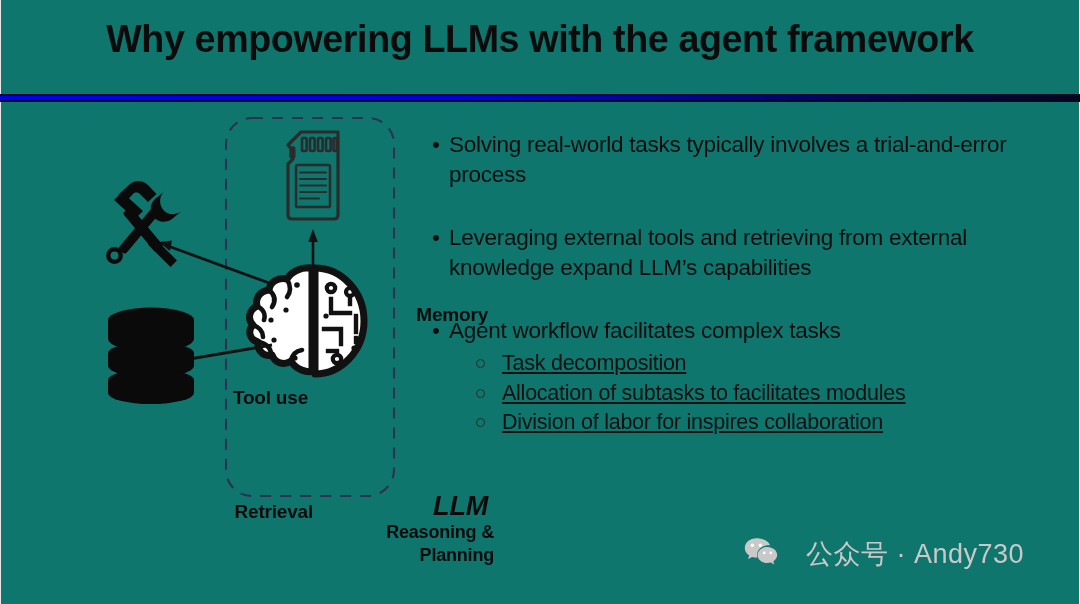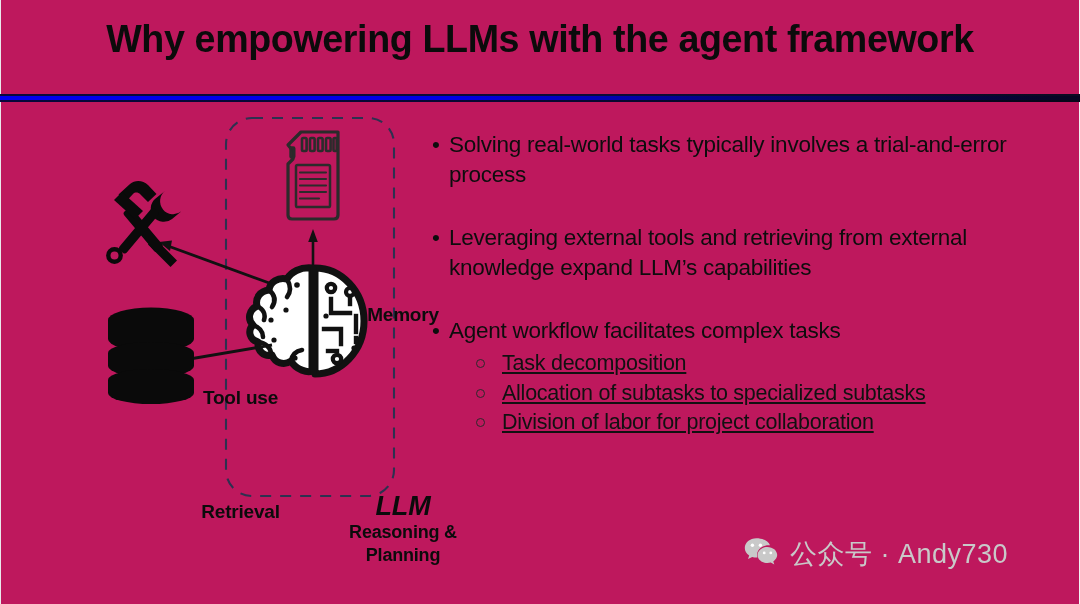--- a/index.html
+++ b/index.html
@@ -4,21 +4,21 @@
 <style>
   html, body {
     margin: 0;
     padding: 0;
     background: #ffffff;
   }
   #slide {
     position: relative;
     width: 1080px;
     height: 604px;
-    background: #be185d;
+    background: #0f766e;
     overflow: hidden;
     font-family: "Liberation Sans", sans-serif;
     -webkit-font-smoothing: antialiased;
   }
 
   
   .edge-left {
     position: absolute;
     left: 0; top: 0;
     width: 1px; height: 604px;
@@ -83,21 +83,21 @@
     width: 330px;
     height: 430px;
   }
   .diagram svg { display: block; }
 
   .dlabel {
     position: absolute;
     font-family: "Liberation Sans", sans-serif;
     font-weight: 700;
     color: #0b0b0b;
-    text-align: center;
+    text-align: right;
     white-space: nowrap;
     letter-spacing: -0.2px;
   }
   .lbl-memory   { left: 230px; top: 196px; width: 170px; font-size: 19px; }
   .lbl-tooluse  { left:  85px; top: 279px; width: 135px; font-size: 19px; }
   .lbl-retrieval{ left:  80px; top: 393px; width: 145px; font-size: 19px; }
   .lbl-llm      { left: 230px; top: 383px; width: 170px; font-size: 27px; font-style: italic; }
   .lbl-reason   { left: 224px; top: 413px; width: 182px; font-size: 18px; line-height: 23px; }
   .lbl-agent    { left: 230px; top: 495px; width: 170px; font-size: 25px; }
 
@@ -152,21 +152,21 @@
     box-sizing: border-box;
   }
 
   
   .watermark {
     position: absolute;
     left: 744px;
     top: 536px;
     display: flex;
     align-items: center;
-    gap: 12px;
+    gap: 28px;
     color: #c9c9c9;
     user-select: none;
   }
   .watermark .wm-text {
     font-size: 27px;
     font-family: "Liberation Sans", sans-serif;
     letter-spacing: 0.5px;
     white-space: nowrap;
     color: #c9c9c9;
   }
@@ -381,25 +381,25 @@
       <span>Agent workflow facilitates complex tasks</span>
     </div>
 
     <div class="sub-list">
       <div class="b2">
         <span class="ring"></span>
         <span>Task decomposition</span>
       </div>
       <div class="b2">
         <span class="ring"></span>
-        <span>Allocation of subtasks to specialized subtasks</span>
+        <span>Allocation of subtasks to facilitates modules</span>
       </div>
       <div class="b2">
         <span class="ring"></span>
-        <span>Division of labor for project collaboration</span>
+        <span>Division of labor for inspires collaboration</span>
       </div>
     </div>
 
   </div>
 
   <div class="watermark">
     <span>
       <svg width="34" height="30" viewBox="0 0 34 30">
         <g fill="#c9c9c9">
           <path d="M12.4 1.2C5.9 1.2 0.8 5.6 0.8 11.0c0 3.0 1.7 5.7 4.4 7.5l-1.2 3.6 4.2-2.1c1.3 0.4 2.7 0.6 4.2 0.6 0.4 0 0.7 0 1.1 0 -0.3-0.9-0.4-1.8-0.4-2.7 0-5.4 5.2-9.7 11.7-9.7 0.4 0 0.8 0 1.2 0.1C24.8 4.3 19.2 1.2 12.4 1.2z"></path>

